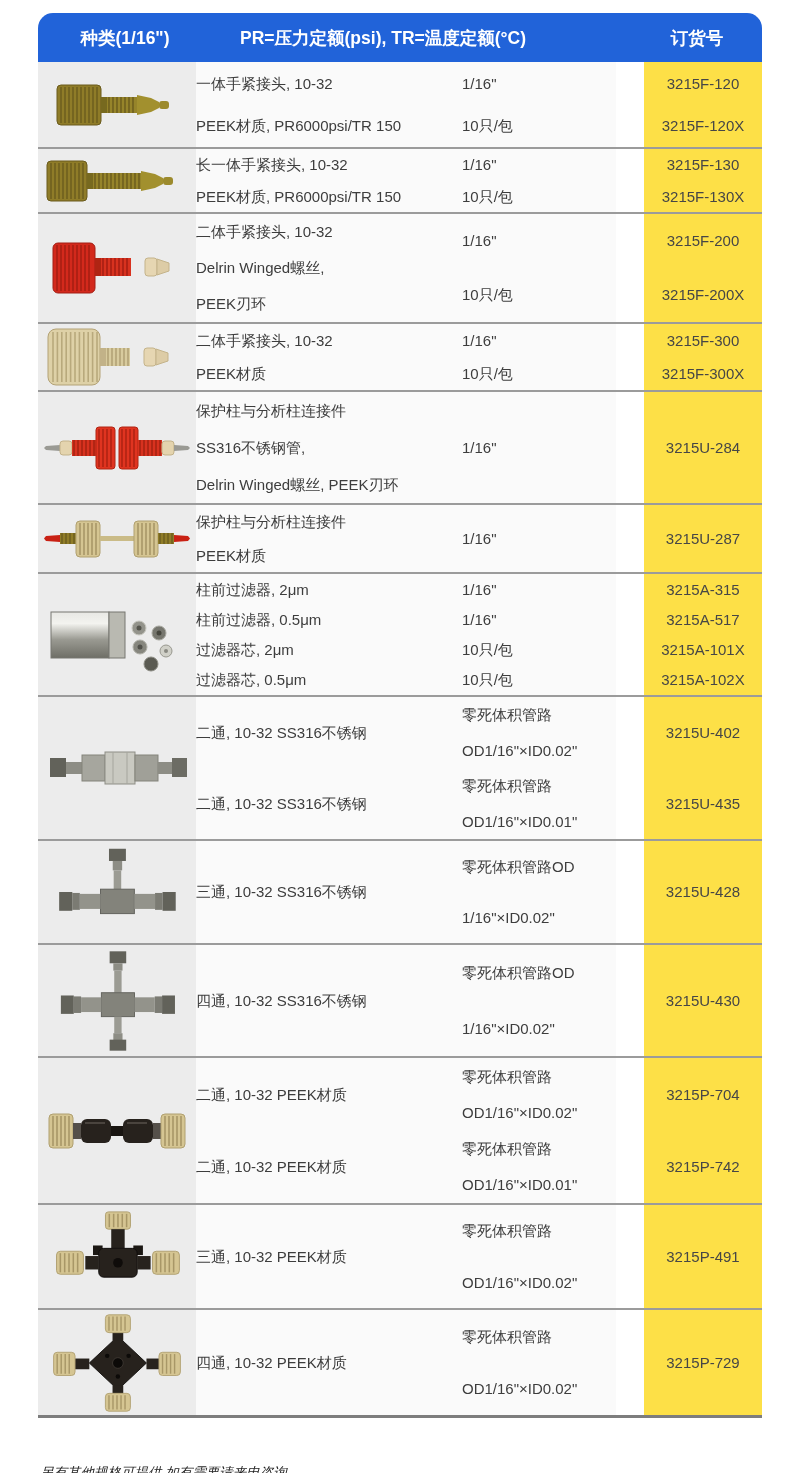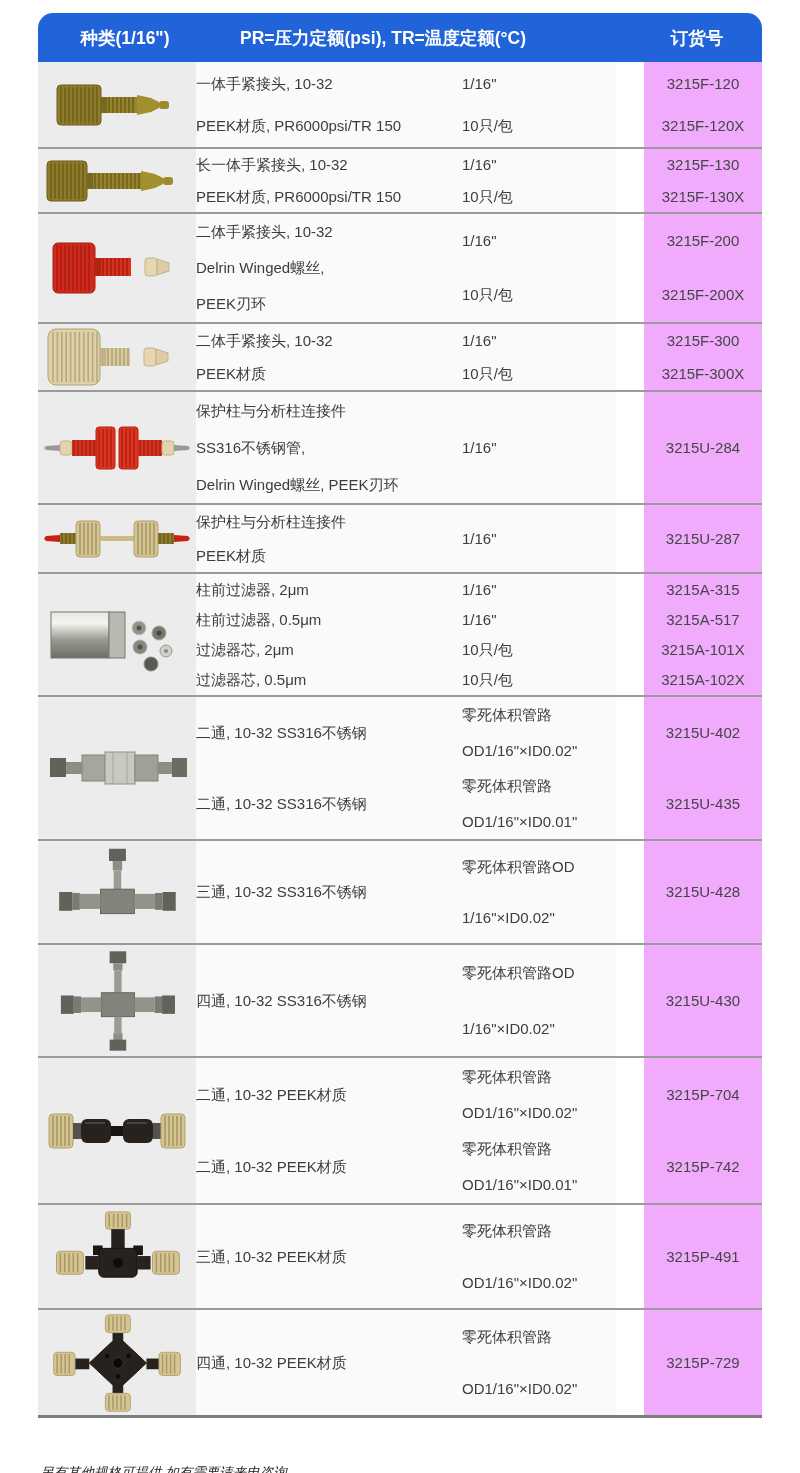--- a/index.html
+++ b/index.html
@@ -15,21 +15,21 @@
   .th3 { width: 130px; text-align: center; }
 
   .row { display: flex; border-top: 2px solid #9b9b9b; }
   .row:first-child { border-top: none; }
 
   .cell-img  { width: 174px; background: #ececec; display: flex; align-items: center; justify-content: center; }
   .img-wrap  { display: flex; align-items: center; justify-content: center; }
   .cell-mid  { width: 420px; background: #fafafa; display: flex; font-size: 15px; }
   .sub-desc  { width: 266px; display: flex; flex-direction: column; justify-content: space-around; }
   .sub-spec  { width: 154px; display: flex; flex-direction: column; justify-content: space-around; }
-  .cell-order{ width: 130px; background: #f0abfc; display: flex; flex-direction: column;
+  .cell-order{ width: 130px; background: #fde047; display: flex; flex-direction: column;
                justify-content: space-around; text-align: center; font-size: 15px; color: #464646; margin-left: 28px; }
   .txt { white-space: nowrap; line-height: 1.15; }
 
   .footer { position: absolute; left: 40px; top: 1464px; font-style: italic; font-size: 13.5px; color: #232323; }
 </style>
 </head>
 <body>
 
 <div class="table">
   <div class="thead" style="background: rgb(33, 99, 217);">

